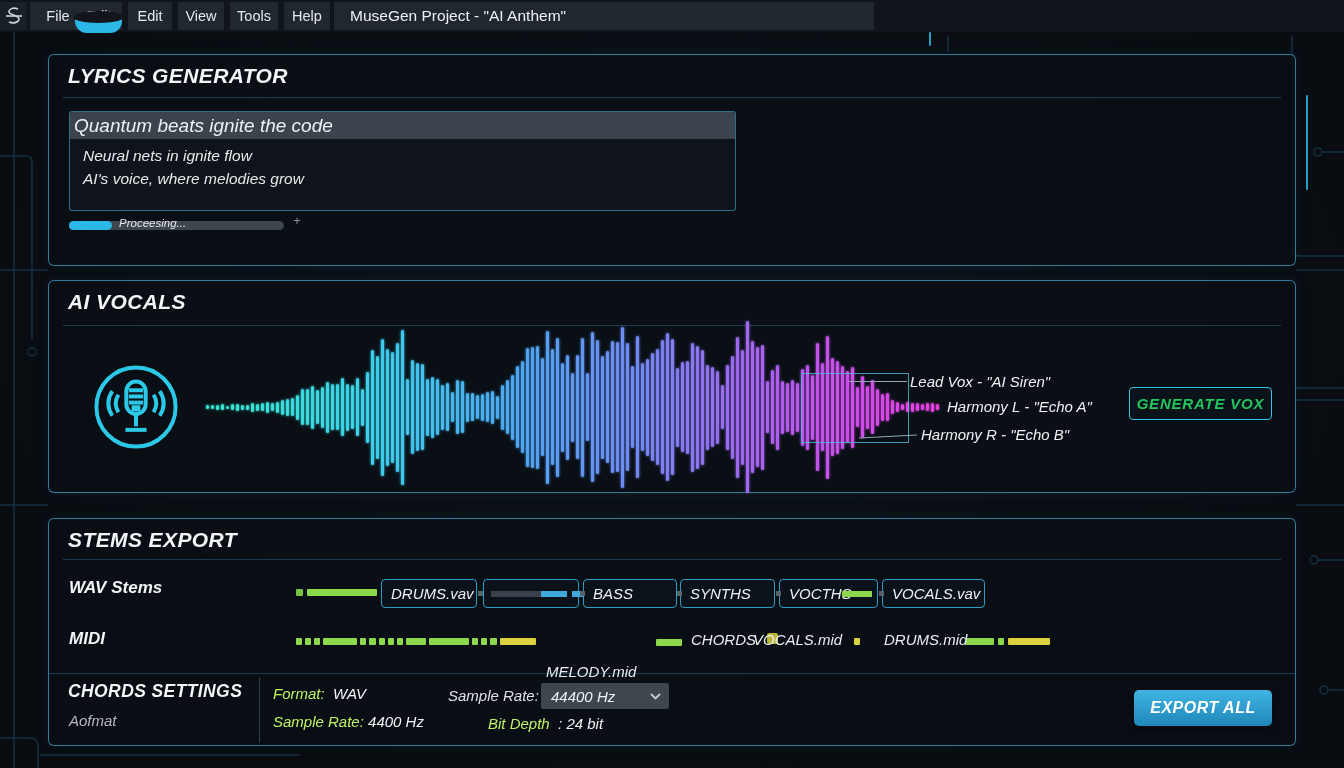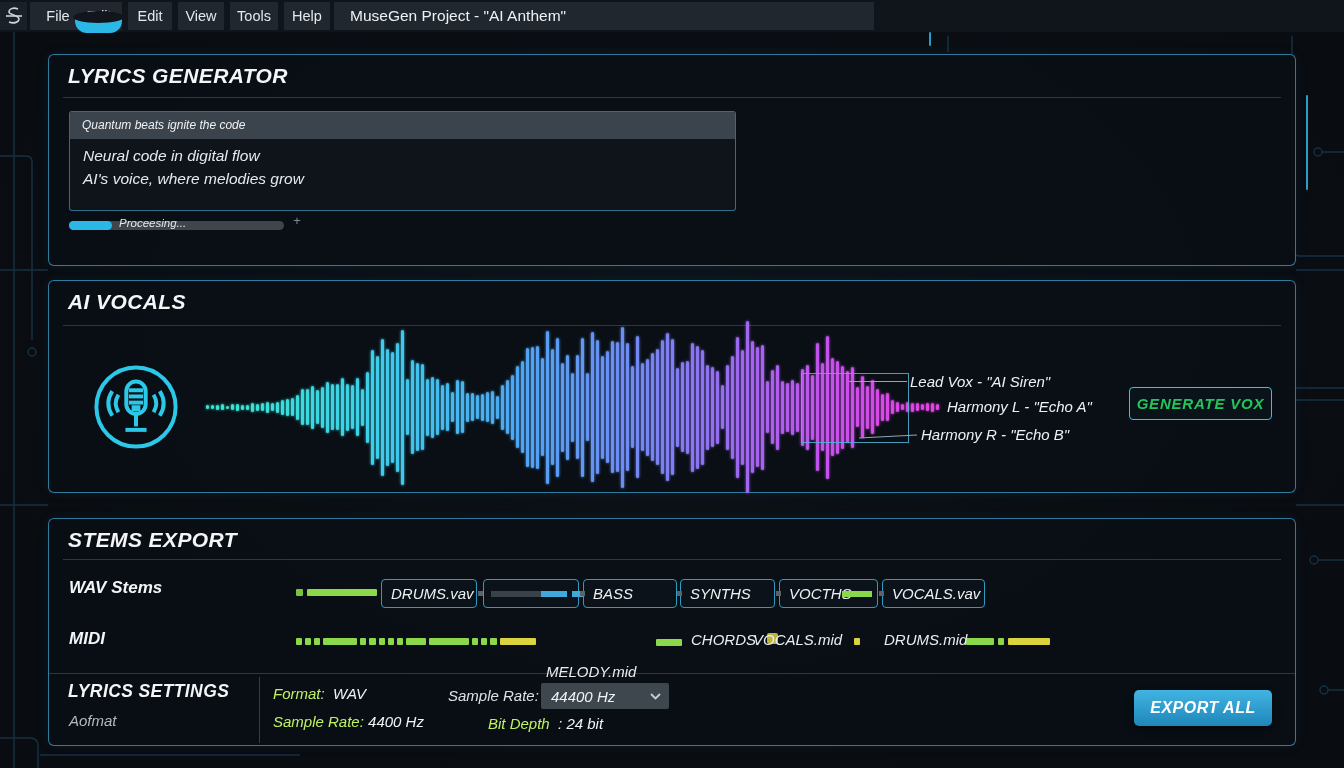--- a/index.html
+++ b/index.html
@@ -24,21 +24,21 @@
   
   .panel{position:absolute;left:48px;width:1248px;background:rgba(10,15,21,.93);
       border:1px solid rgba(62,160,200,.75);border-radius:6px;z-index:3;
       box-shadow:0 0 12px rgba(40,140,190,.10);box-sizing:border-box;font-style:italic;}
   .panel-title{position:absolute;left:19px;top:9px;font-size:21px;font-weight:700;
       letter-spacing:.4px;color:#f3f5f7;white-space:nowrap;}
   .panel-divider{position:absolute;left:14px;right:14px;height:1px;background:rgba(62,150,190,.35);}
   
   .lyricsbox{position:absolute;left:20px;top:56px;width:667px;height:100px;background:#0f141a;
       border:1px solid rgba(64,150,185,.7);border-radius:3px;box-sizing:border-box;overflow:hidden;}
-  .lyr-hl{height:27px;line-height:27px;background:#3b434c;color:#eef1f4;font-size:12px;padding-left:12px;}
+  .lyr-hl{height:27px;line-height:27px;background:#3b434c;color:#eef1f4;font-size:19px;padding-left:4px;}
   .lyr-lines{padding:6px 0 0 13px;font-size:15.5px;line-height:22.5px;color:#e6eaed;}
   .progress{position:absolute;left:20px;top:166px;width:215px;height:9px;background:#3e454d;border-radius:5px;}
   .progress .fill{position:absolute;left:0;top:0;height:9px;background:var(--accent,#2cb8e6);border-radius:5px;}
   .progress .plabel{position:absolute;left:50px;top:-4px;font-size:11.5px;color:#e2e7ea;white-space:nowrap;}
   .pplus{position:absolute;left:244px;top:158px;font-size:13px;color:#828992;}
   
   .micwrap{position:absolute;left:43px;top:82px;width:88px;height:88px;}
   #waveform{position:absolute;left:157px;top:36px;width:742px;height:180px;display:flex;align-items:center;}
   #waveform i{flex:none;width:3px;margin-right:2px;border-radius:1.5px;display:block;}
   .selrect{position:absolute;left:752px;top:92px;width:106px;height:68px;
@@ -119,21 +119,21 @@
     <div class="mi-title" style="left:334px;width:540px;">MuseGen Project - "AI Anthem"</div>
     <div class="active-tab"></div>
   </div>
 
   <section class="panel" style="top:54px;height:212px;">
     <div class="panel-title">LYRICS GENERATOR</div>
     <div class="panel-divider" style="top:42px;"></div>
     <div class="lyricsbox">
       <div class="lyr-hl">Quantum beats ignite the code</div>
       <div class="lyr-lines">
-        <div>Neural code in digital flow</div>
+        <div>Neural nets in ignite flow</div>
         <div>AI's voice, where melodies grow</div>
       </div>
     </div>
     <div class="progress">
       <div class="fill" id="progress-fill" style="width: 20%;"></div>
       <div class="plabel">Proceesing...</div>
     </div>
     <div class="pplus">+</div>
   </section>
 
@@ -382,21 +382,21 @@
         <span style="width: 6px; background: rgb(220, 210, 62); margin-right: 0px;"></span>
       </div>
     <div class="miditext" style="left:835px;top:112px;">DRUMS.mid</div>
     <div class="segbar" style="left:917px;top:118px;">
         <span style="width: 28px; background: rgb(139, 216, 74); margin-right: 4px;"></span>
         <span style="width: 6px; background: rgb(139, 216, 74); margin-right: 4px;"></span>
         <span style="width: 42px; background: rgb(220, 210, 62); margin-right: 0px;"></span>
       </div>
 
     <div class="panel-divider" style="top:154px;left:0;right:0;"></div>
-    <div class="panel-title" style="top:162px;font-size:17.5px;">LYRICS SETTINGS</div>
+    <div class="panel-title" style="top:162px;font-size:17.5px;">CHORDS SETTINGS</div>
     <div class="subgray">Aofmat</div>
     <div class="vdivider" style="left:210px;top:158px;height:66px;"></div>
 
     <div class="rs-line" style="left:224px;top:166px;">
       <span class="rs-label">Format:</span>&nbsp;&nbsp;<span class="rs-val">WAV</span>
     </div>
     <div class="rs-line" style="left:224px;top:194px;">
       <span class="rs-label">Sample Rate:</span>&nbsp;<span class="rs-val">4400 Hz</span>
     </div>
     <div class="rs-line" style="left:399px;top:168px;">Sample Rate:</div>

